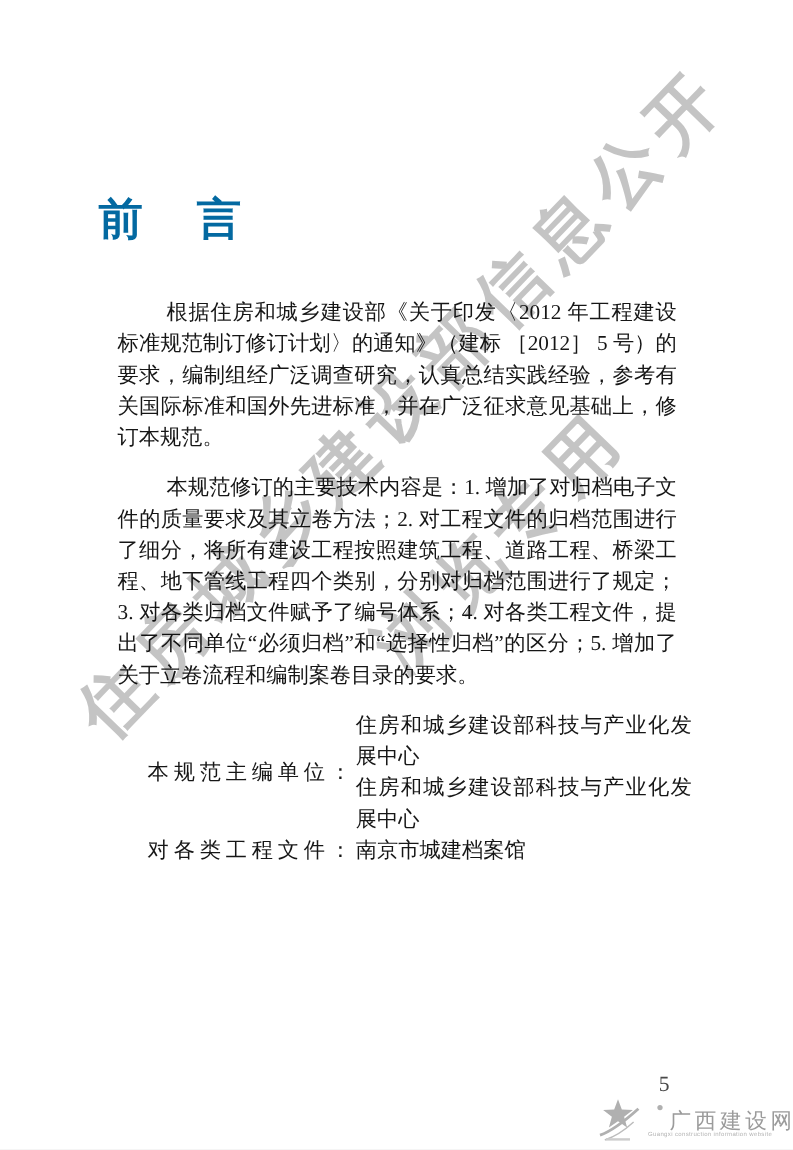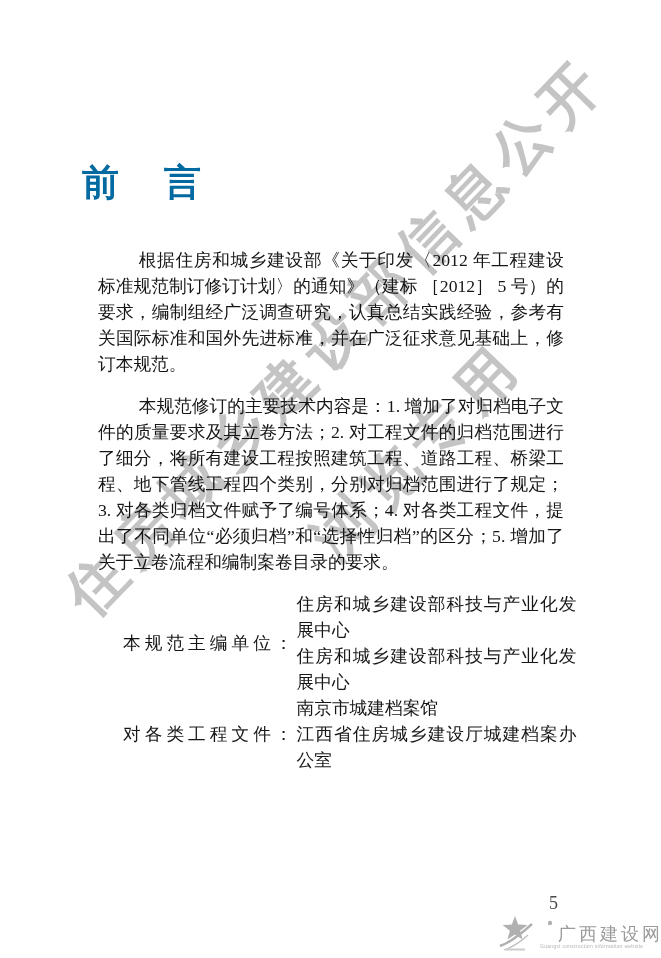--- a/index.html
+++ b/index.html
@@ -127,21 +127,20 @@
       <span class="unit-list">
         <span class="unit-item">住房和城乡建设部科技与产业化发展中心</span>
         <span class="unit-item">住房和城乡建设部科技与产业化发展中心</span>
       </span>
     </div>
 
     <div class="unit-row">
       <span class="unit-label">对各类工程文件：</span>
       <span class="unit-list">
         <span class="unit-item">南京市城建档案馆</span>
-        <span class="unit-item">江西省住房城乡建设厅城建档案办公室</span>
       </span>
     </div>
   </div>
 
   <div class="page-number">5</div>
 
   <div class="footer-logo">
     <svg class="logo-star" width="58" height="42" viewBox="0 0 58 42">
       <path d="M17,4 L20.2,12.6 L29.4,13.0 L22.1,18.7 L24.6,27.5 L17,22.4 L9.4,27.5 L11.9,18.7 L4.6,13.0 L13.8,12.6 Z" fill="#b0b0b0"></path>
       <path d="M2,34 Q14,30 34,12" stroke="#b0b0b0" stroke-width="2.4" fill="none"></path>

